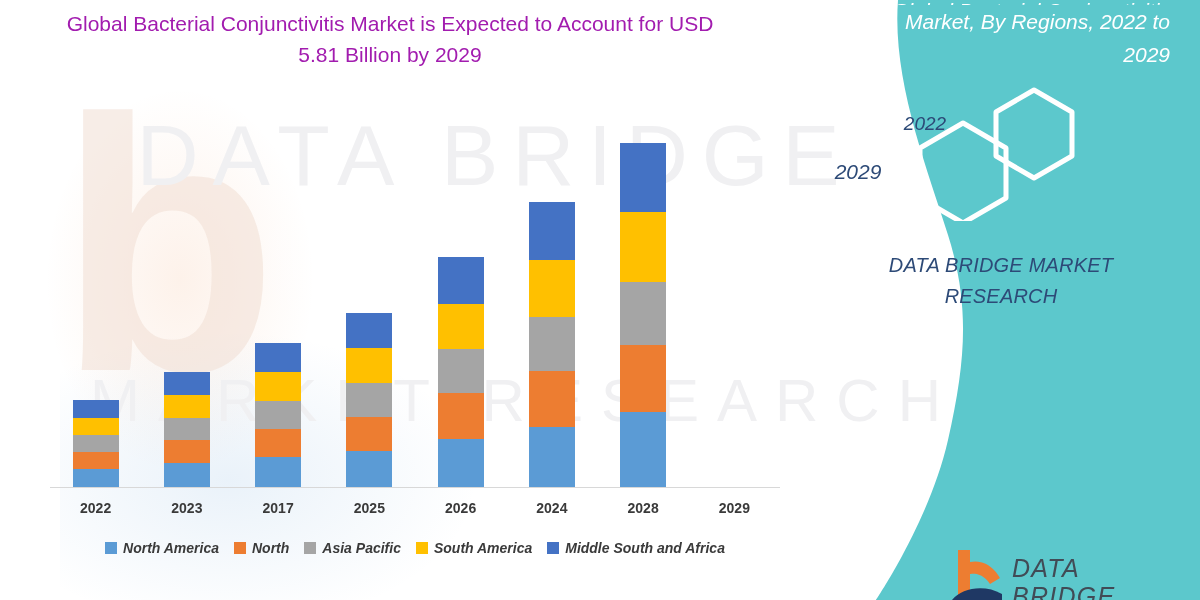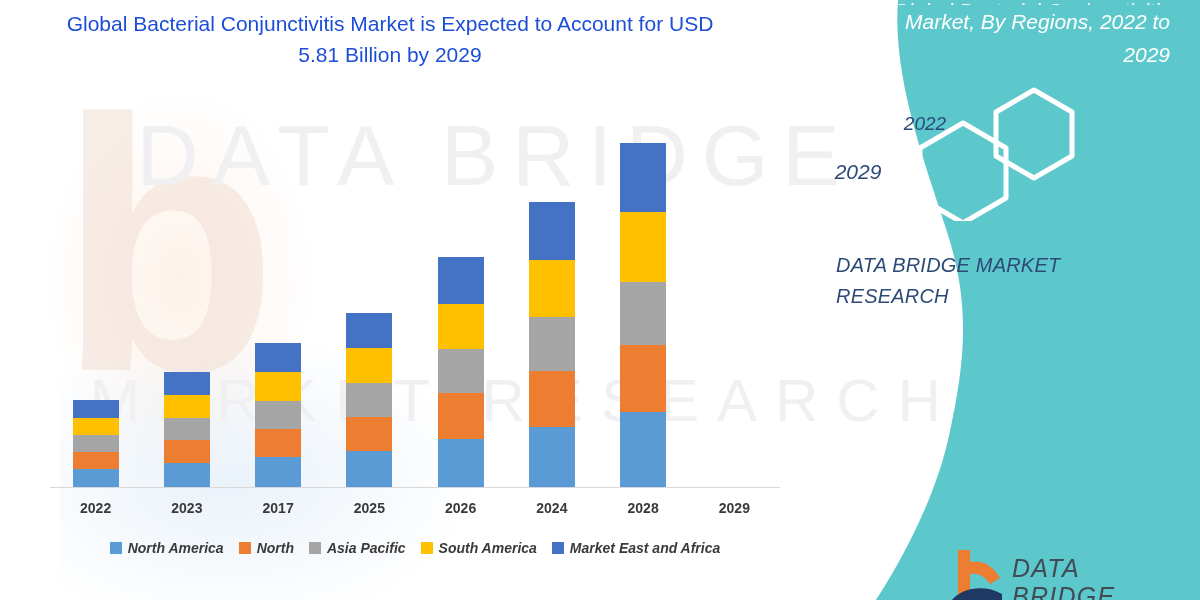--- a/index.html
+++ b/index.html
@@ -65,41 +65,41 @@
   #hex-group { position:absolute; right:94px; top:86px; width:200px; height:135px; }
   #hex-group svg { display:block; }
   .hex-label {
     position:absolute; color:#2d4a77; font-weight:400; text-align:center;
   }
   #hex-2029-label { left:33px; top:160px; width:90px; font-size:21px; }
   #hex-2022-label { left:102px; top:113px; width:86px; font-size:19px; }
 
   #brand-name {
     position:absolute; right:34px; top:250px; width:330px;
-    color:#2d4a77; font-size:20px; line-height:31px;
+    text-align:center; color:#2d4a77; font-size:20px; line-height:31px;
     letter-spacing:0.01em;
   }
 
   
   #brand-logo {
     position:absolute; right:20px; bottom:-14px; width:230px; height:70px;
     display:flex; align-items:flex-start; gap:10px;
   }
   #brand-logo .logo-mark { width:52px; height:62px; flex:0 0 52px; }
   #brand-logo .logo-text { padding-top:10px; }
   #brand-logo .logo-text .lt1 {
     color:#414b56; font-size:25px; letter-spacing:0.05em; line-height:28px;
   }
 
   
   #chart-area { position:absolute; left:0; top:0; width:830px; height:600px; z-index:4; }
 
   #chart-title {
     position:absolute; left:60px; top:8px; width:660px;
-    text-align:center; color:#1d4ed8; font-size:21px; line-height:31px;
+    text-align:center; color:#a21caf; font-size:21px; line-height:31px;
     font-weight:400;
   }
   #axis-line {
     position:absolute; left:50px; top:487px; width:730px; height:1px;
     background:#d8d8d8;
   }
 
   .bars-row {
     position:absolute; left:50px; top:120px; width:730px; height:367px;
     display:flex; align-items:flex-end;
@@ -277,16 +277,16 @@
       <div class="legend-item">
         <span class="legend-swatch" style="background: rgb(165, 165, 165);"></span>
         <span class="legend-label">Asia Pacific</span>
       </div>
       <div class="legend-item">
         <span class="legend-swatch" style="background: rgb(255, 192, 0);"></span>
         <span class="legend-label">South America</span>
       </div>
       <div class="legend-item">
         <span class="legend-swatch" style="background: rgb(68, 114, 196);"></span>
-        <span class="legend-label">Market East and Africa</span>
+        <span class="legend-label">Middle South and Africa</span>
       </div>
     </div>
 </div>
 
 </body></html>

